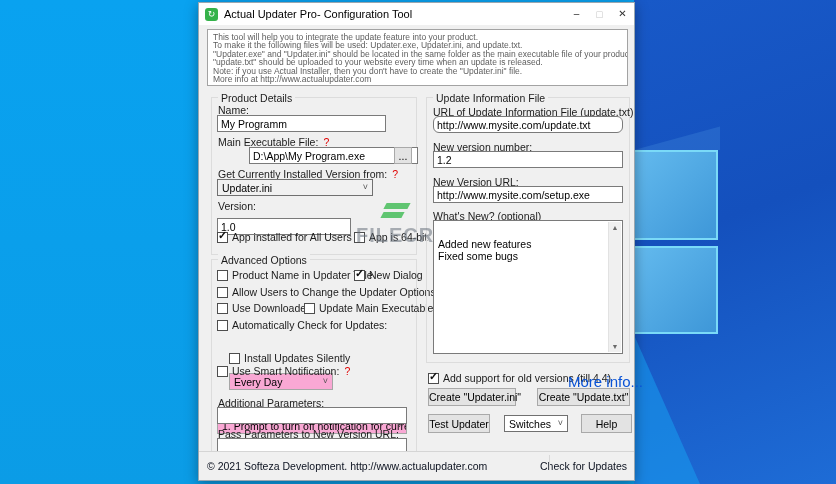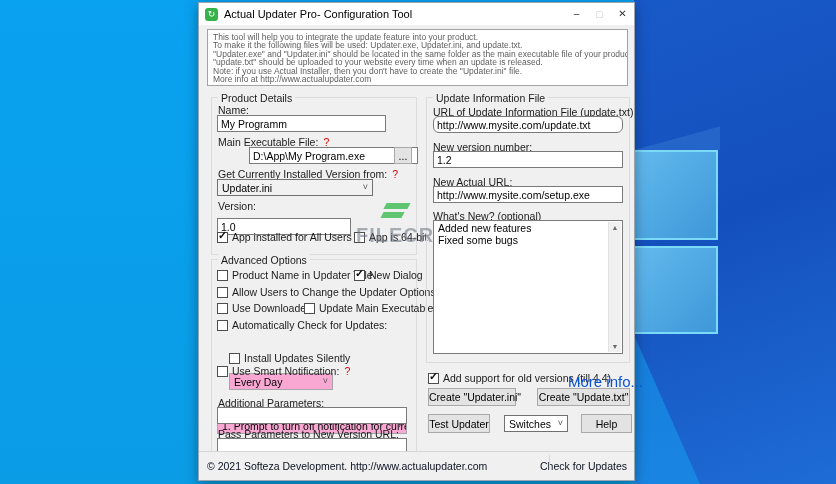--- a/index.html
+++ b/index.html
@@ -55,21 +55,21 @@
   .combo.white { background:#fff; }
 
   .cb { position:absolute; display:flex; align-items:center; font-size:10.5px; color:#1b1b1b; white-space:nowrap; }
   .cb .box { width:11px; height:11px; border:1px solid #4d4d4d; background:#fff; margin-right:4px;
     position:relative; flex:none; }
   .cb .mark { position:absolute; left:0px; top:-4px; font-style:normal; font-size:11px; color:#111; font-weight:bold; }
 
   .btn { position:absolute; border:1px solid #a9a9a9; background:#e3e3e3; color:#000;
     font-family:"Liberation Sans",sans-serif; font-size:10.5px; padding:0; white-space:nowrap; }
 
-  .ta { position:absolute; background:#fff; border:1px solid #7a7a7a; padding:1px 16px 1px 4px; }
+  .ta { position:absolute; background:#fff; border:1px solid #7a7a7a; padding:17px 16px 1px 4px; }
   .ta-line { font-size:10.5px; line-height:12px; color:#000; white-space:nowrap; }
   .ta-scroll { position:absolute; right:1px; top:1px; bottom:1px; width:13px; background:#f0f0f0;
     border-left:1px solid #e2e2e2; display:flex; flex-direction:column; justify-content:space-between; align-items:center; }
   .sarrow { font-size:7px; color:#6a6a6a; line-height:11px; }
 
   .link { position:absolute; font-size:15px; color:#0a53d6; white-space:nowrap; }
 
   .statusbar { position:absolute; left:0; right:0; bottom:0; height:29px; border-top:1px solid #d5d5d5;
     display:flex; align-items:center; font-size:10.5px; color:#0c1220; background:#f0f0f0; }
   .status-left { margin-left:8px; white-space:nowrap; }
@@ -199,21 +199,21 @@
   <div class="lbl" style="left:19px;top:425px;">Pass Parameters to New Version URL:</div>
   <input class="tin" style="left: 18px; top: 435px; width: 190px;" value="">
 
   <div class="group" style="left:227px;top:94px;width:204px;height:266px;">
     <span class="group-label">Update Information File</span>
   </div>
   <div class="lbl" style="left:234px;top:103px;">URL of Update Information File (update.txt)</div>
   <input class="tin" style="left: 234px; top: 113px; width: 190px; border-radius: 6px;" value="http://www.mysite.com/update.txt">
   <div class="lbl" style="left:234px;top:138px;">New version number:</div>
   <input class="tin" style="left: 234px; top: 148px; width: 190px;" value="1.2">
-  <div class="lbl" style="left:234px;top:173px;">New Actual URL:</div>
+  <div class="lbl" style="left:234px;top:173px;">New Version URL:</div>
   <input class="tin" style="left: 234px; top: 183px; width: 190px;" value="http://www.mysite.com/setup.exe">
   <div class="lbl" style="left:234px;top:207px;">What's New? (optional)</div>
   <div class="ta" style="left:234px;top:217px;width:190px;height:134px;">
     <div class="ta-line">Added new features</div>
     <div class="ta-line">Fixed some bugs</div>
     <div class="ta-scroll">
       <span class="sarrow">▲</span>
       <span class="sarrow">▼</span>
     </div>
   </div>

